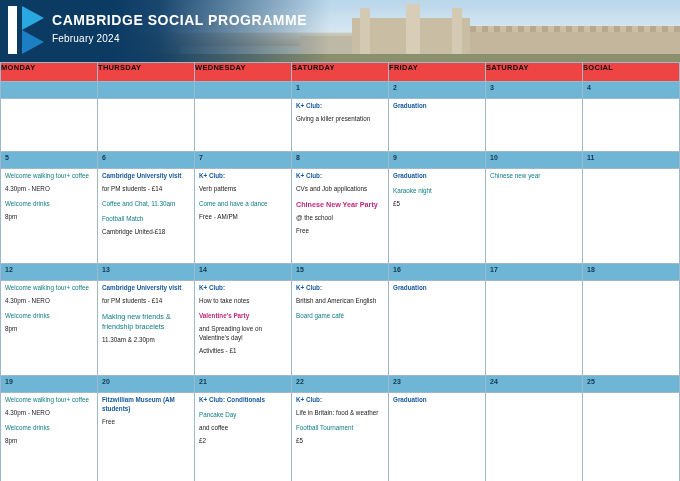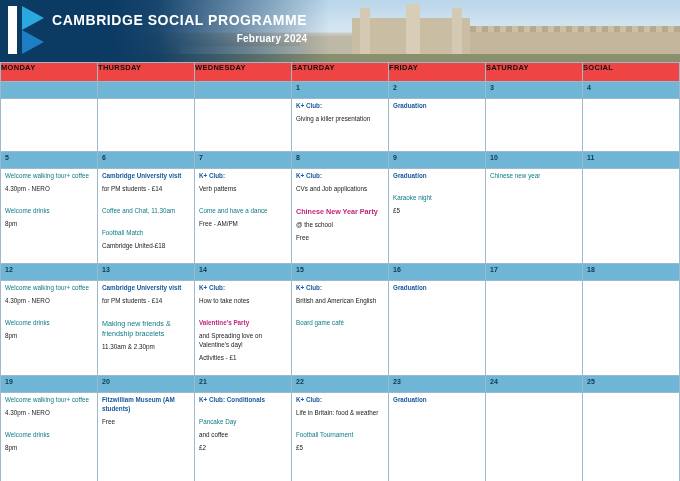--- a/index.html
+++ b/index.html
@@ -44,21 +44,21 @@
   .logo .bar{position:absolute;left:0;top:0;width:9px;height:48px;background:#ffffff;}
   .logo .tri1{position:absolute;left:14px;top:0;width:0;height:0;
     border-left:22px solid #2aa8e0;border-top:12px solid transparent;border-bottom:12px solid transparent;}
   .logo .tri2{position:absolute;left:14px;top:24px;width:0;height:0;
     border-left:22px solid #1c7fc4;border-top:12px solid transparent;border-bottom:12px solid transparent;}
   .title-wrap{position:absolute;left:52px;top:12px;}
   .title{
     color:#ffffff;font-size:14px;font-weight:bold;letter-spacing:.55px;
   }
   .subtitle{
-    color:#ffffff;font-size:10px;font-weight:bold;margin-top:5px;letter-spacing:.2px;text-align:right;
+    color:#ffffff;font-size:10px;font-weight:normal;margin-top:5px;letter-spacing:.2px;
   }
 
   
   table.cal{
     border-collapse:collapse;width:680px;table-layout:fixed;
   }
   table.cal th, table.cal td{
     border:1px solid #9fb9cc;
     vertical-align:top;
     padding:0;
@@ -94,21 +94,21 @@
     background:#ffffff;
   }
   tr.firstrow td{height:46px;}
 
   .ev{margin-bottom:4px;}
   .ev:last-child{margin-bottom:0;}
   .teal{color:#0d7b84;font-weight:normal;}
   .blue{color:#15589c;font-weight:bold;}
   .pink{color:#c0257a;font-weight:bold;}
   .plain{font-weight:normal;color:#1a1a1a;}
-  .mt{margin-top:13px;}
+  .mt{margin-top:6px;}
   .big{font-size:7.2px;}
 </style>
 </head>
 <body>
 
 <div class="page">
 
   <div class="header">
     <div class="header-photo">
       <div class="bldg b6"></div>

